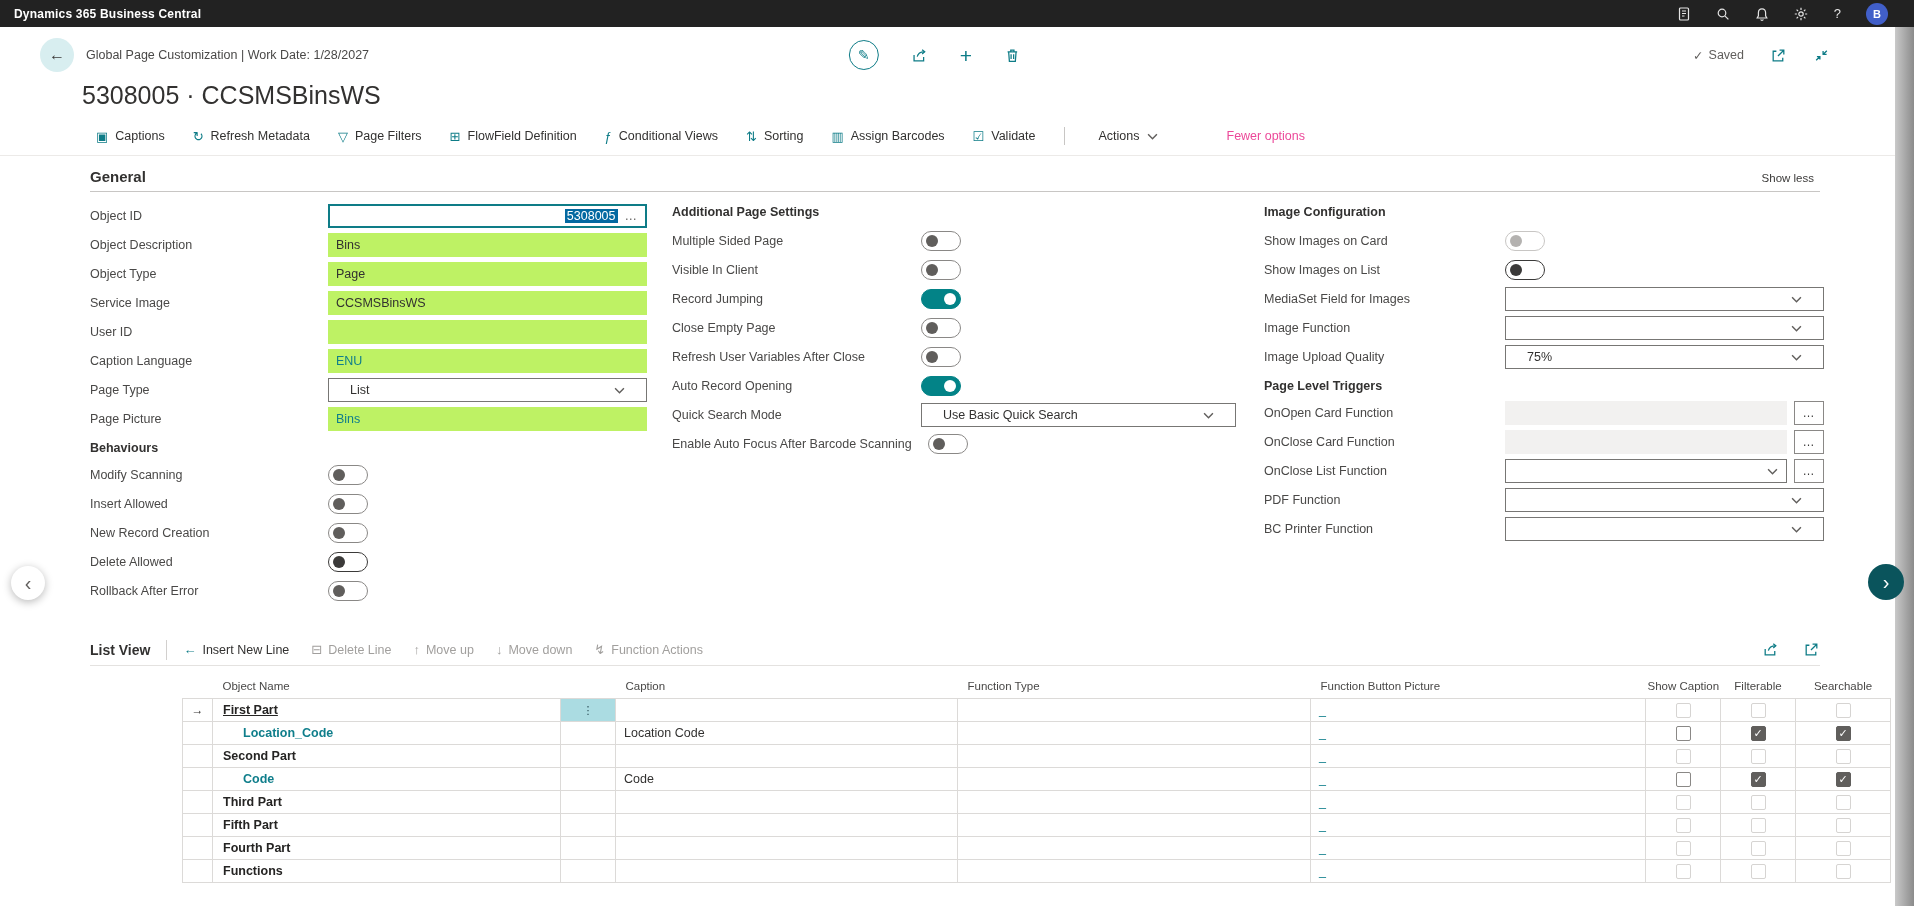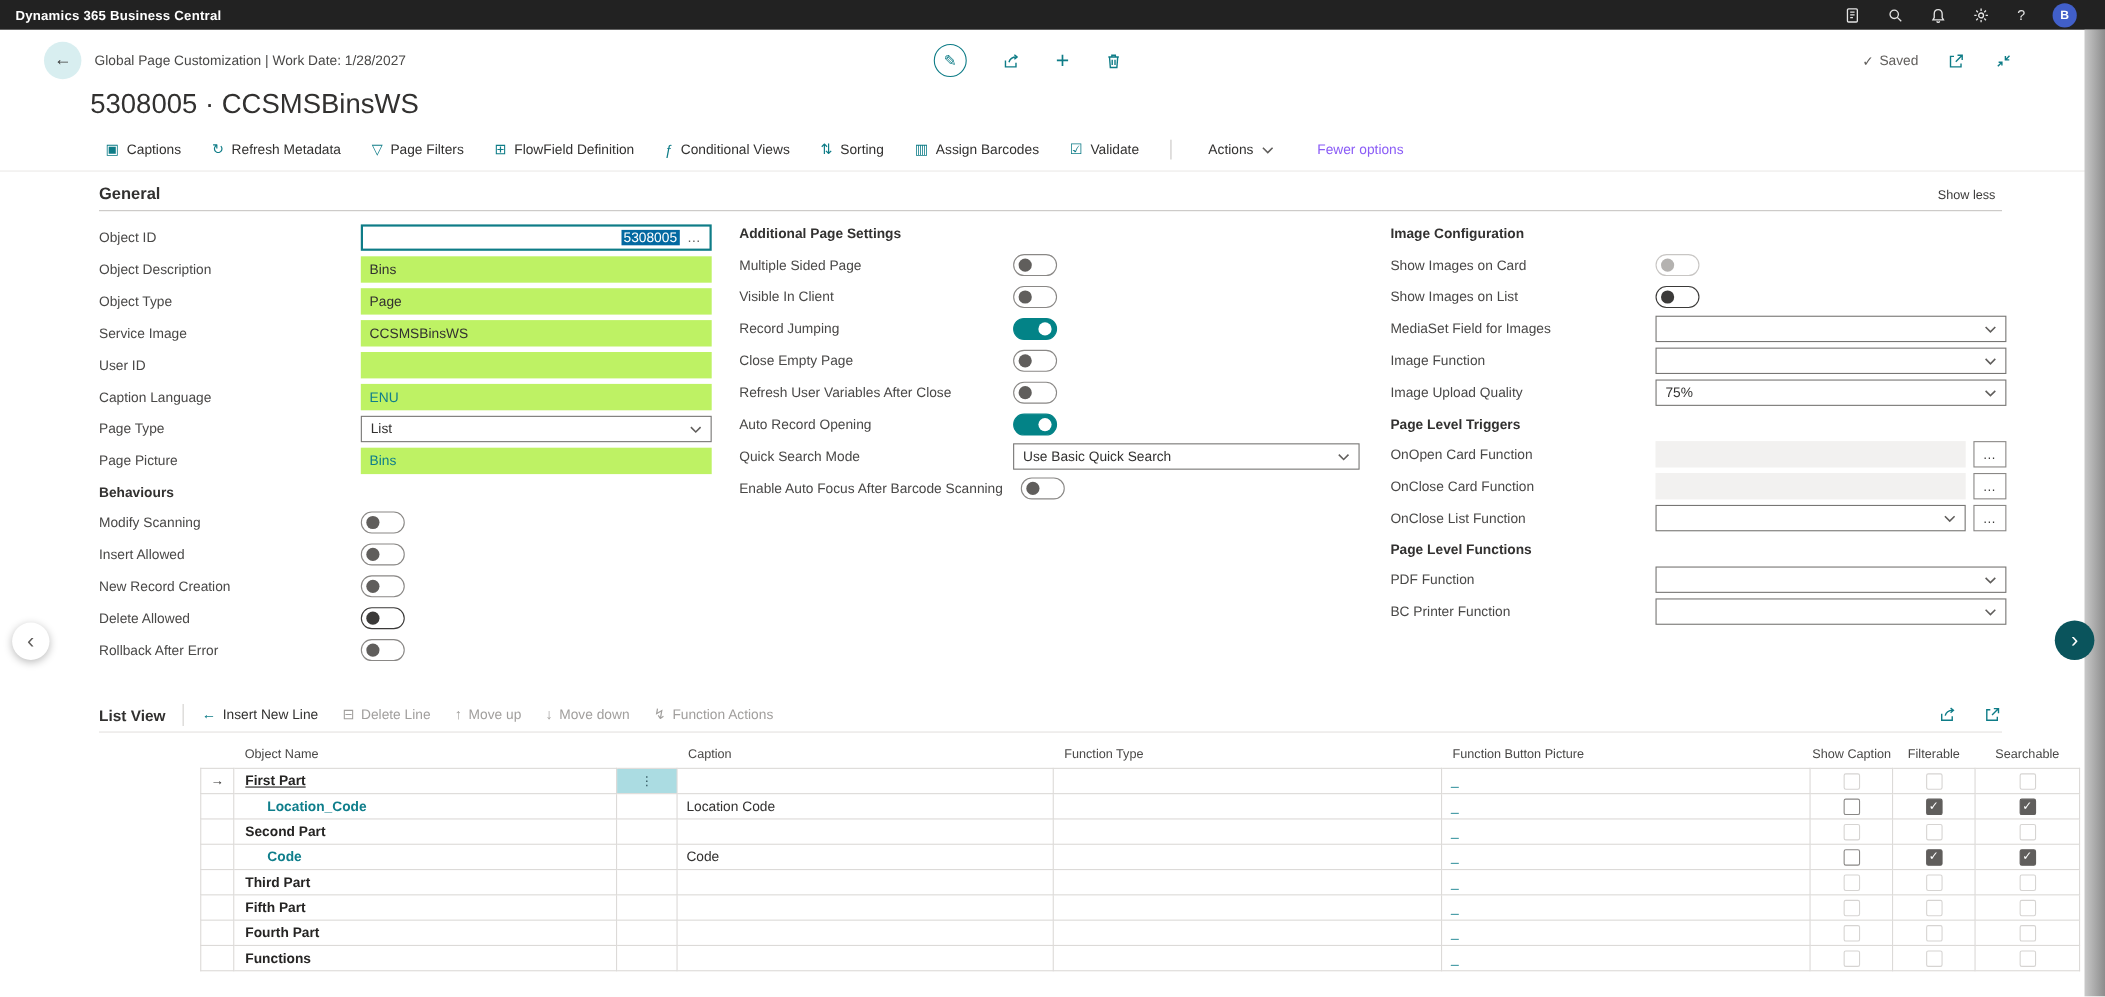--- a/index.html
+++ b/index.html
@@ -26,21 +26,21 @@
   .plus-ic { color:#0e7c87; font-size:21px; font-weight:300; line-height:17px; cursor:pointer; }
   .hdr-right { margin-left:auto; display:flex; align-items:center; gap:26px; }
   .saved { color:#605e5c; display:flex; align-items:center; gap:5px; }
   
   .page-title { font-size:25px; font-weight:400; color:#323130; margin:8px 0 0 82px; }
   .ribbon { display:flex; align-items:center; margin:14px 0 0 96px; height:24px; gap:28px; }
   .rb-item { display:flex; align-items:center; gap:7px; background:none; border:none; padding:0; font:inherit; color:#323130; cursor:pointer; white-space:nowrap; }
   .rb-ic { color:#0e7c87; font-size:13px; }
   .rb-sep { width:1px; height:18px; background:#c8c6c4; }
   .rb-act { display:flex; align-items:center; gap:7px; background:none; border:none; font:inherit; color:#323130; cursor:pointer; }
-  .rb-fewer { color:#8b5cf6; background:none; border:none; font:inherit; cursor:pointer; }
+  .rb-fewer { color:#ec4899; background:none; border:none; font:inherit; cursor:pointer;margin-left:29px; }
   .ribbon-rule { border:none; border-top:1px solid #eceae8; margin:7px 0 0 0; }
   .chev-svg { width:11px; height:7px; stroke:#605e5c; fill:none; stroke-width:1.3; flex:0 0 auto; }
   
   .section-gen { margin:12px 94px 0 90px; }
   .gen-head { display:flex; justify-content:space-between; align-items:flex-end; }
   .gen-title { font-size:15px; font-weight:700; }
   .show-less { font-size:11.5px; color:#3b3a39; cursor:pointer; background:none; border:none; font-family:inherit; }
   .gen-rule { border:none; border-top:1px solid #c8c6c4; margin:6px 0 12px 0; }
   .cols { display:flex; align-items:flex-start; }
   .gc1 { width:552px; margin-right:30px; }
@@ -50,21 +50,21 @@
   .flabel { flex:0 0 auto; color:#494847; white-space:nowrap; }
   .gc1 .flabel { min-width:222px; } .gc2 .flabel { min-width:233px; } .gc3 .flabel { min-width:225px; }
   .dots { flex:1 1 0; min-width:0; border-bottom:1px dotted #b0aeac; margin:0 10px 0 6px; transform:translateY(1px); align-self:center; height:1px; }
   .fctrl { flex:0 0 auto; height:24px; display:flex; align-items:center; font-size:12.5px; }
   .gc1 .fctrl { width:319px; } .gc2 .fctrl { width:315px; } .gc3 .fctrl, .gc3 .ctrlwrap { width:319px; }
   .ro { background:#bef264; padding:0 8px; color:#323130; }
   .tlink { color:#0f7e8b; }
   .inp { border:2px solid #0e7c87; background:#fff; justify-content:flex-end; padding:0 7px; gap:7px; }
   .selval { background:#0369a1; color:#fff; padding:0 2px;text-align:right; }
   .assist-in { color:#605e5c; letter-spacing:1px; cursor:pointer; }
-  .sel { border:1px solid #777674; background:#fff; justify-content:space-between; padding:0 8px; cursor:pointer; }
+  .sel { border:1px solid #777674; background:#fff; justify-content:space-between; padding:0 21px; cursor:pointer; }
   .togwrap { background:none; }
   .tog { width:40px; height:20px; border-radius:10px; border:1px solid #8a8886; position:relative; background:#fff; cursor:pointer; flex:0 0 auto; }
   .tog::after { content:""; position:absolute; width:12px; height:12px; border-radius:50%; background:#605e5c; left:4px; top:3px; }
   .tog.off-dark { border-color:#3b3a39; } .tog.off-dark::after { background:#3b3a39; }
   .tog.off-dis { border-color:#c8c6c4; cursor:default; } .tog.off-dis::after { background:#b4b2b0; }
   .tog.on { background:#038387; border-color:#038387; } .tog.on::after { background:#fff; left:auto; right:4px; }
   .subhead { font-weight:700; color:#323130; margin:10px 0 8px 0; }
   .gcol > .subhead:first-child { margin-top:1px; margin-bottom:10px; }
   .ctrlwrap { display:flex; gap:7px; height:24px; flex:0 0 auto; }
   .roa { flex:1 1 auto; height:24px; display:flex; align-items:center; padding:0 8px; }
@@ -441,21 +441,20 @@
           <div class="ctrlwrap">
             <div class="roa sel">
               <span class="selv"></span>
               <svg class="chev-svg" viewBox="0 0 10 6">
                 <path d="M1 1l4 4 4-4"></path>
               </svg>
             </div>
             <button class="assist-btn">…</button>
           </div>
         </div>
-        <div class="subhead">Page Level Functions</div>
         <div class="fieldrow">
           <span class="flabel">PDF Function</span>
           <span class="dots"></span>
           <div class="fctrl sel">
             <span class="selv"></span>
             <svg class="chev-svg" viewBox="0 0 10 6">
               <path d="M1 1l4 4 4-4"></path>
             </svg>
           </div>
         </div>

